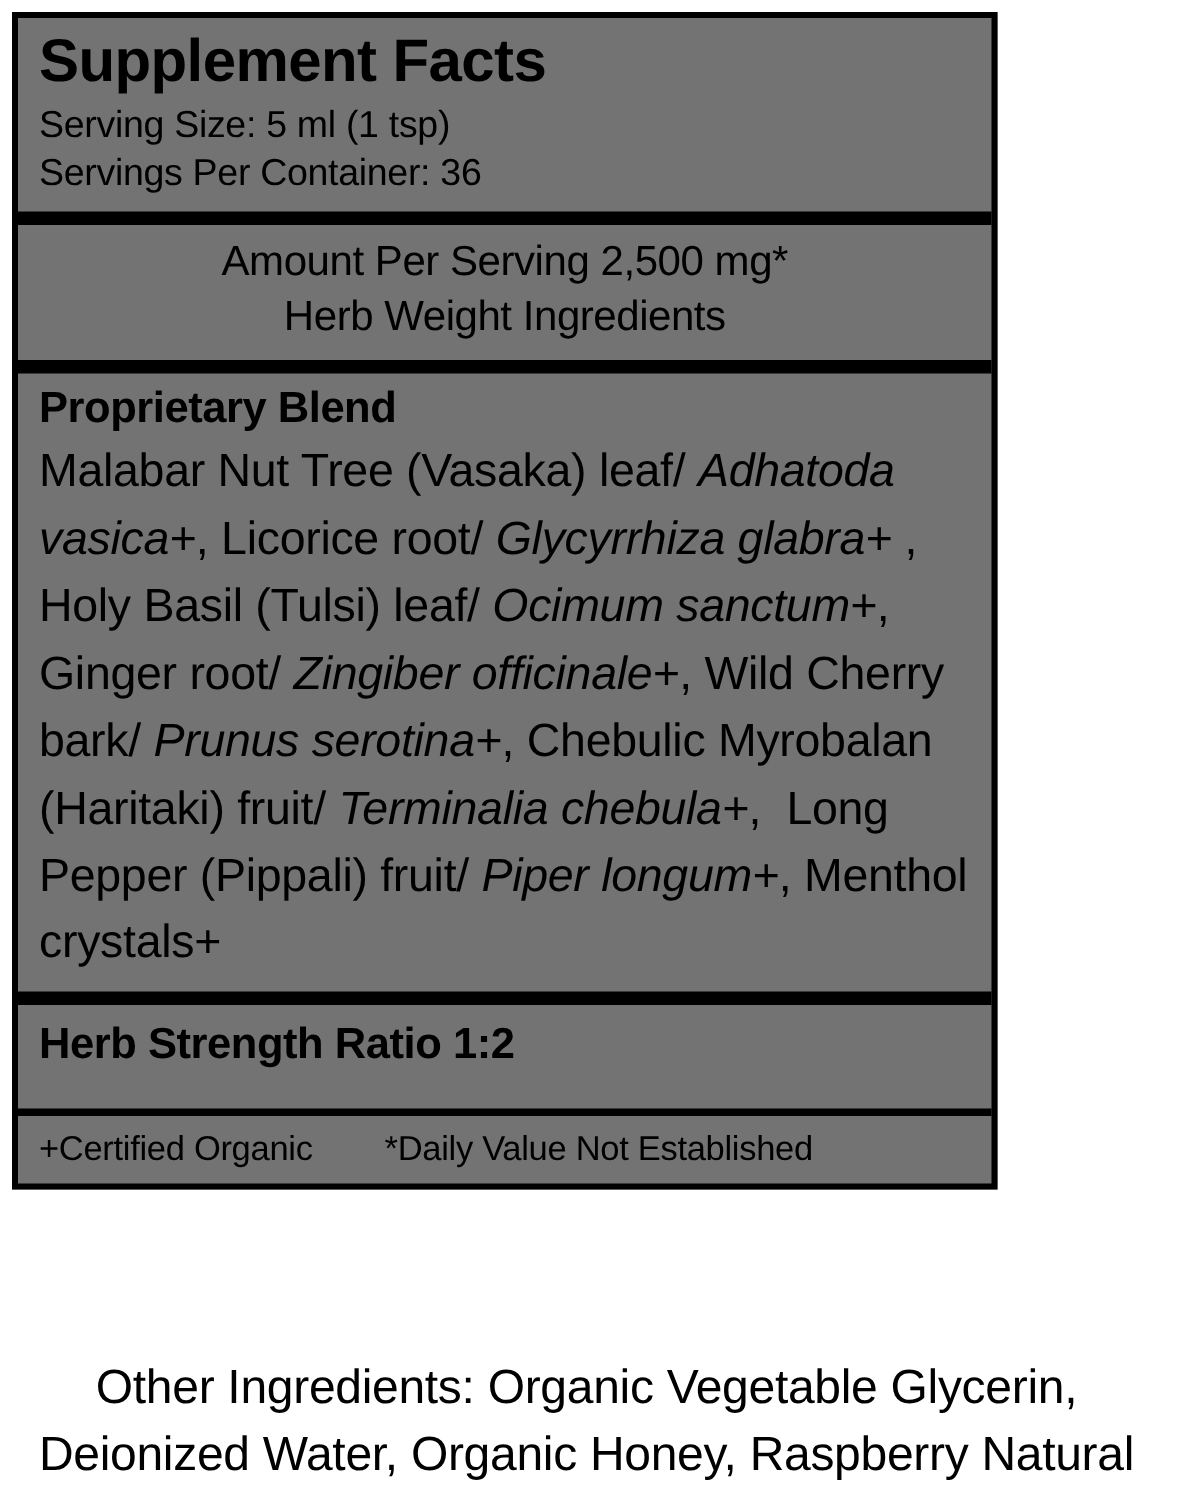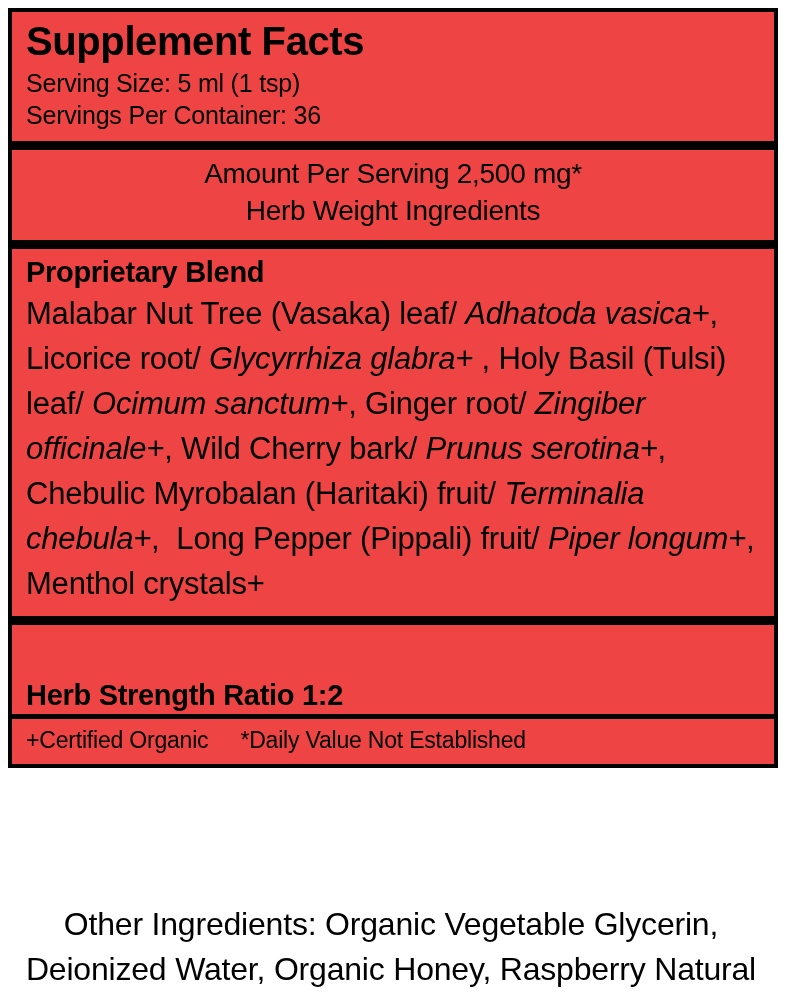--- a/index.html
+++ b/index.html
@@ -12,24 +12,24 @@
     height: 1000px;
     font-family: "Liberation Sans", sans-serif;
     color: #000000;
     -webkit-font-smoothing: antialiased;
   }
 
   .panel {
     position: absolute;
     left: 8px;
     top: 8px;
-    width: 770px;
+    width: 657px;
     box-sizing: border-box;
     border: 4px solid #000000;
-    background: #ef4444;
+    background: #737373;
     padding: 0;
   }
 
   .section {
     padding: 6px 14px 10px 14px;
   }
 
   .rule-thick {
     height: 9px;
     background: #000000;
@@ -77,30 +77,29 @@
   }
   .blend-body i {
     font-style: italic;
   }
 
   .ratio-line {
     font-size: 29px;
     font-weight: bold;
     letter-spacing: -0.3px;
     line-height: 1.25;
-    padding: 8px 14px 0 14px;
-    margin-top: 44px;
+    padding: 8px 14px 24px 14px;
   }
 
   .footnotes {
     font-size: 23px;
     letter-spacing: -0.2px;
     padding: 8px 14px 10px 14px;
     display: flex;
-    gap: 32px;
+    gap: 48px;
   }
 
   .other-ing {
     position: absolute;
     left: 8px;
     top: 902px;
     width: 766px;
     font-size: 32px;
     line-height: 1.42;
     letter-spacing: -0.2px;

